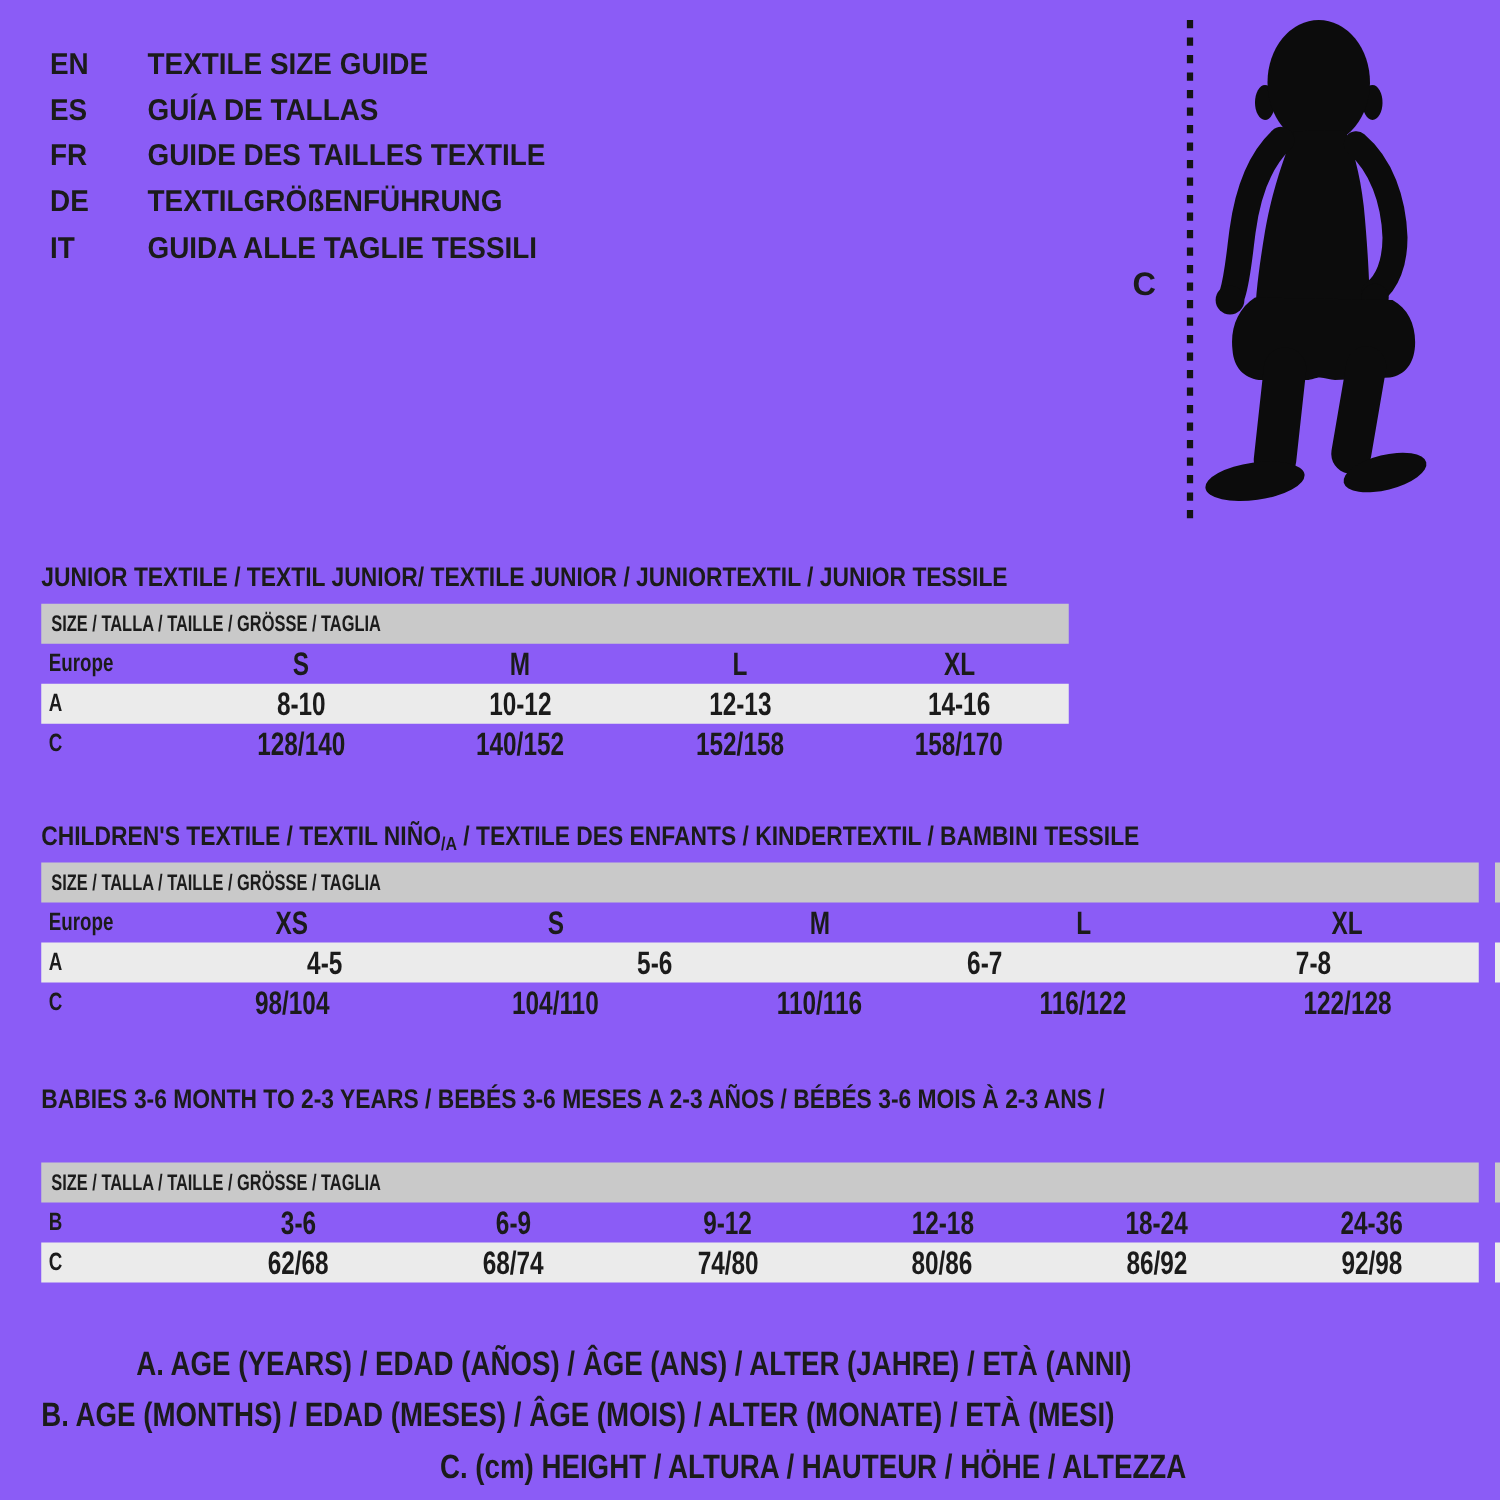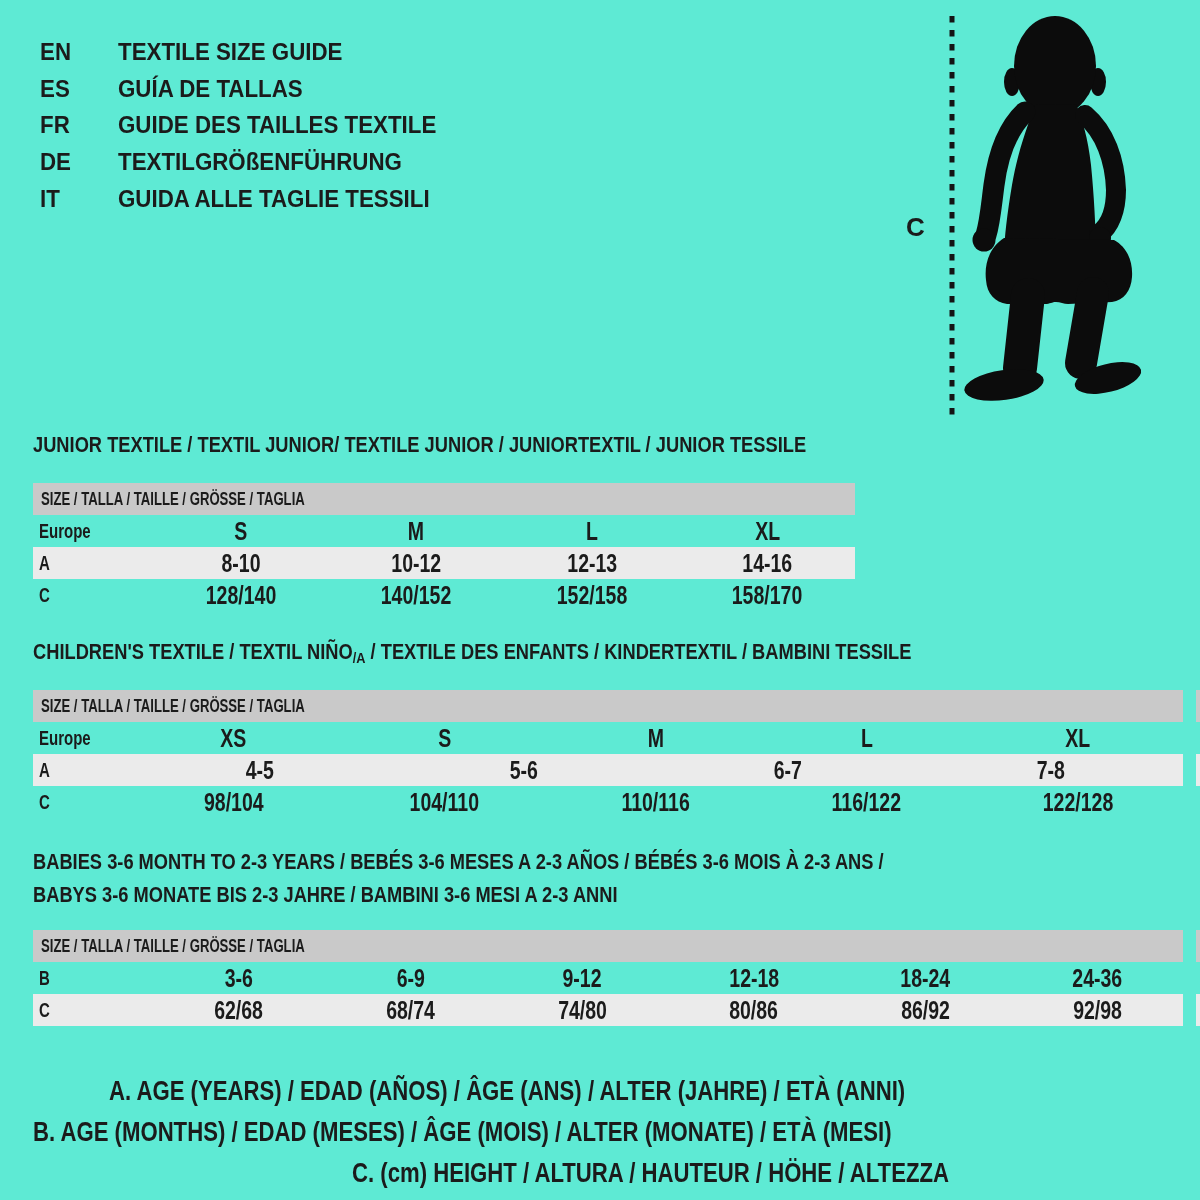--- a/index.html
+++ b/index.html
@@ -1,34 +1,34 @@
 <!DOCTYPE html>
 <html><head>
 <meta charset="utf-8">
 <style>
   html,body{margin:0;padding:0;background:#ffffff;}
   .canvas{
-    position:relative;width:1200px;height:1200px;background:#5eead4;overflow:hidden;
+    position:relative;width:1200px;height:1200px;background:#8b5cf6;overflow:hidden;
     font-family:"Liberation Sans","DejaVu Sans",sans-serif;font-weight:700;color:#1b1b1b;
   }
   
   .sx73,.sx75,.sx82,.sx85,.sx93{display:inline-block;white-space:nowrap;}
   .sx73{transform:scaleX(.73);} .sx75{transform:scaleX(.75);}
   .sx82{transform:scaleX(.82);} .sx85{transform:scaleX(.85);} .sx93{transform:scaleX(.93);}
   .ol{transform-origin:0 50%;}
 
   
   .lang-list{position:absolute;left:40px;top:34px;}
   .lang-row{display:flex;height:36.6px;align-items:center;font-size:24px;}
   .lang-code{width:78px;}
   
   .figure-svg{position:absolute;left:900px;top:0;width:300px;height:420px;}
   .c-label{position:absolute;left:906px;top:212px;font-size:26px;}
 
-  .section-heading{position:absolute;left:33px;font-size:21.5px;line-height:22px;white-space:nowrap;}
+  .section-heading{position:absolute;left:33px;font-size:21.5px;line-height:22px;white-space:nowrap;margin-top:17px;}
   .heading-2line{line-height:32.5px;}
   .sub-part{font-size:15px;vertical-align:-4px;}
 
   
   .size-table{position:absolute;left:33px;}
   .band{height:32px;background:#c9c9c9;display:flex;align-items:center;padding-left:8px;box-sizing:border-box;font-size:18px;}
   .trow{height:32px;display:flex;align-items:center;font-size:26px;}
   .trow.shaded{background:#ebebeb;}
   .tlabel{box-sizing:border-box;padding-left:6px;font-size:20px;}
   .tcell{flex:1;text-align:center;}
@@ -148,21 +148,20 @@
       <span class="tcell"><span class="sx75">98/104</span></span>
       <span class="tcell"><span class="sx75">104/110</span></span>
       <span class="tcell"><span class="sx75">110/116</span></span>
       <span class="tcell"><span class="sx75">116/122</span></span>
       <span class="tcell"><span class="sx75">122/128</span></span>
     </div>
   </div>
 
   <div class="section-heading heading-2line" style="top:846px;">
     <div><span class="sx85 ol">BABIES 3-6 MONTH TO 2-3 YEARS / BEBÉS 3-6 MESES A 2-3 AÑOS / BÉBÉS 3-6 MOIS À 2-3 ANS /</span></div>
-    <div><span class="sx85 ol">BABYS 3-6 MONATE BIS 2-3 JAHRE / BAMBINI 3-6 MESI A 2-3 ANNI</span></div>
   </div>
   <div class="size-table w-wide" style="top:930px;">
     <div class="band">
       <span class="sx73 ol">SIZE / TALLA / TAILLE / GRÖSSE / TAGLIA</span>
     </div>
     <div class="trow">
       <span class="tlabel lbl-120"><span class="sx75 ol">B</span></span>
       <span class="tcell"><span class="sx75">3-6</span></span>
       <span class="tcell"><span class="sx75">6-9</span></span>
       <span class="tcell"><span class="sx75">9-12</span></span>

